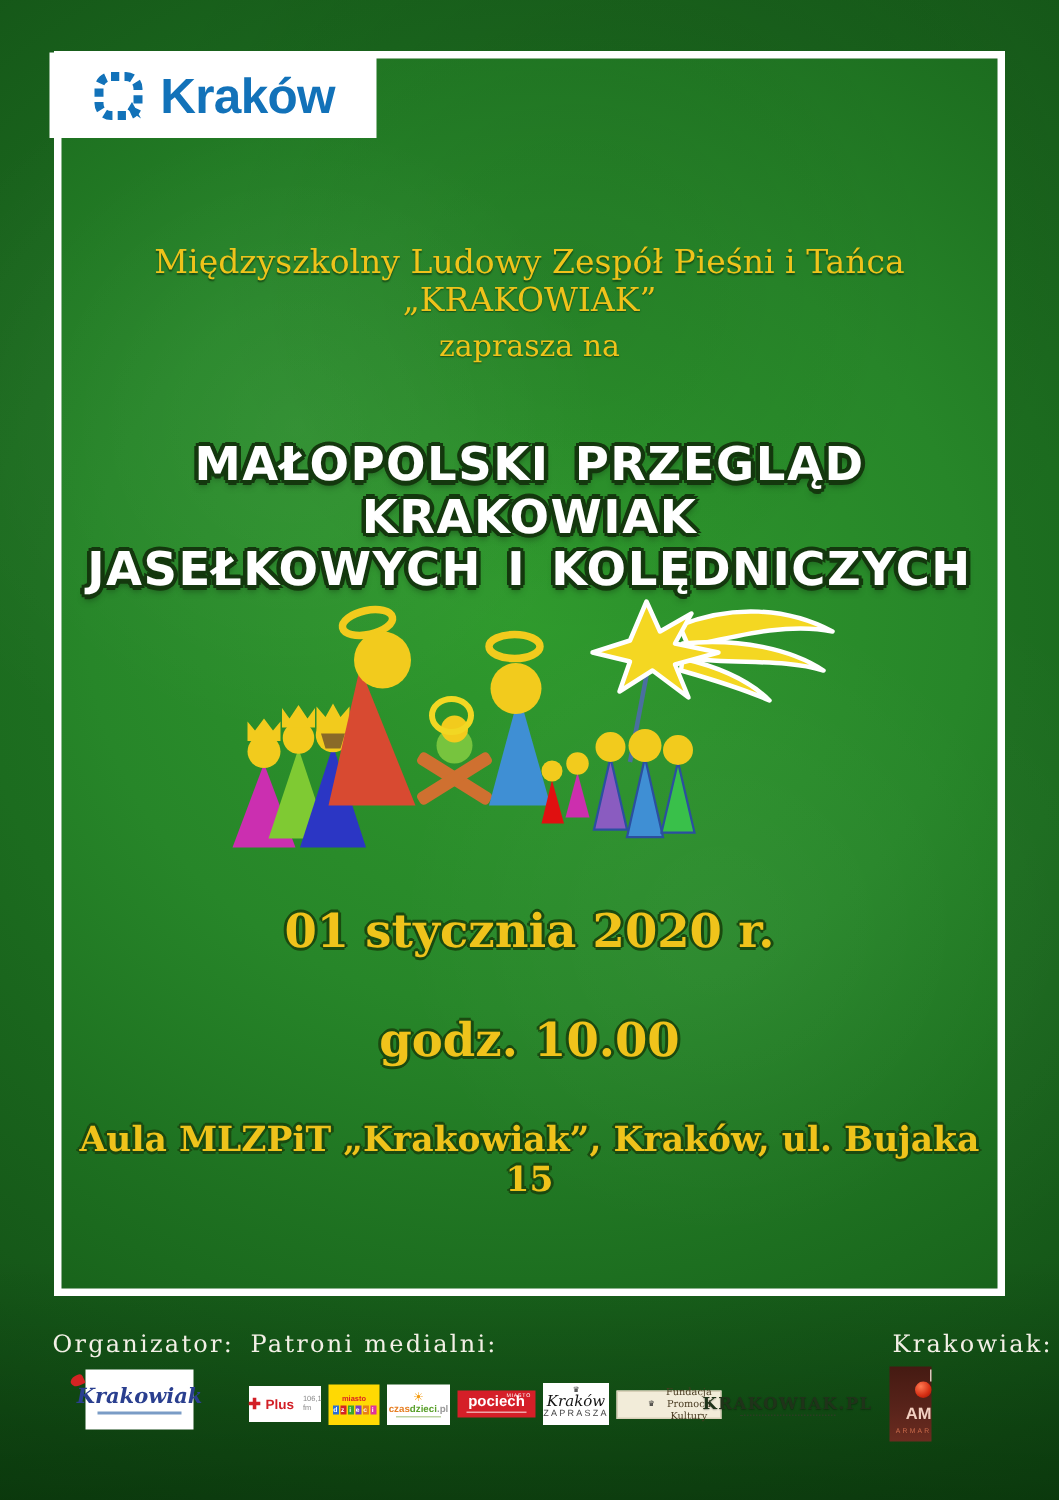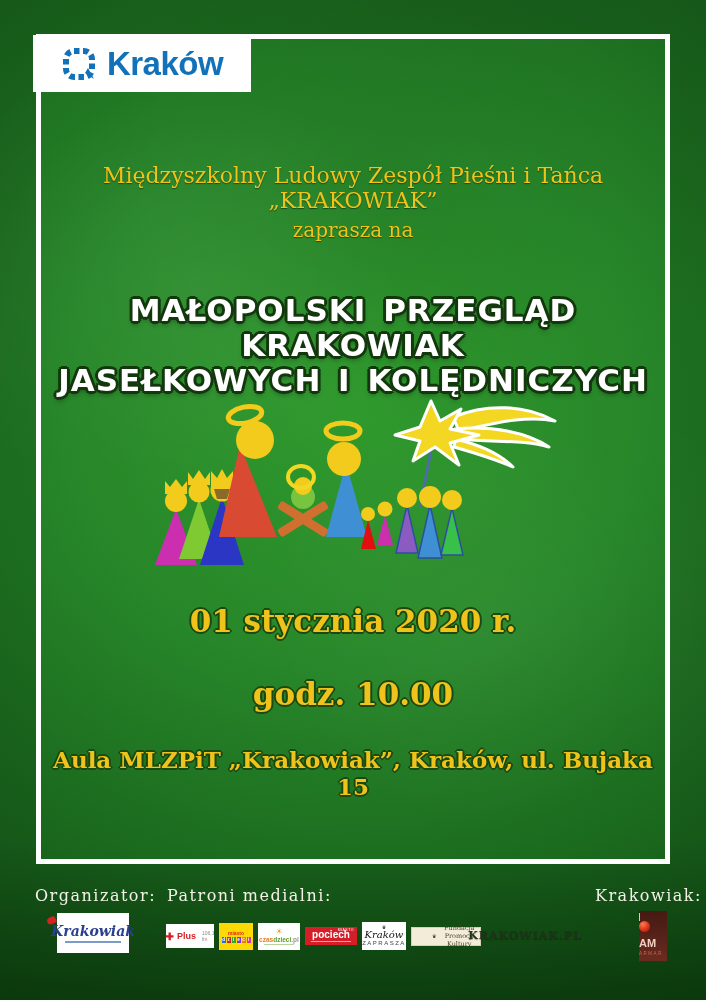--- a/index.html
+++ b/index.html
@@ -66,21 +66,21 @@
   .crown{font-size:5px;line-height:5px;color:#222;}
   .zap1{font-family:"DejaVu Serif",serif;font-style:italic;font-size:10px;color:#111;line-height:10px;}
   .zap2{font-size:6px;letter-spacing:1.5px;color:#444;line-height:7px;}
   .lg-fundacja{width:70px;height:19px;background:#f2ecd9;border:1px solid #d8d0b8;flex-direction:row;gap:2px;padding-left:20px;}
   .fundacja-name{font-family:"DejaVu Serif",serif;font-size:6.5px;color:#4a3c22;text-align:center;}
   .lg-podgorze{width:78px;background:transparent;}
   .podgorze-name{font-family:"DejaVu Serif",serif;font-weight:bold;font-size:11px;color:#20331a;letter-spacing:1px;text-shadow:0 1px 1px rgba(0,0,0,.3);}
   .podgorze-tag{width:64px;border-bottom:1px dotted #2a3d22;margin-top:1px;}
   .am-logo{position:absolute;left:593px;top:911px;width:28px;height:50px;
     background:linear-gradient(180deg,#451a12 0%,#58231a 55%,#6b2c20 100%);
-    display:flex;flex-direction:column;align-items:flex-start;margin-left:46px;}
+    display:flex;flex-direction:column;align-items:flex-end;}
   .am-string{width:1px;height:8px;background:#d8cabc;margin-top:2px;}
   .am-ball{width:11px;height:11px;border-radius:50%;background:radial-gradient(circle at 35% 30%, #ff7a52, #d42d12 60%, #8e1505);}
   .am-text{margin-top:6px;color:#f2cfc0;font-weight:bold;font-size:11px;line-height:11px;font-family:"Liberation Sans",sans-serif;}
   .am-sub{color:#c96a4a;font-size:4.5px;letter-spacing:1.5px;margin-top:2px;font-family:"Liberation Sans",sans-serif;}
 </style>
 </head>
 <body>
 
 <div class="poster">
   <div class="frame"></div>

